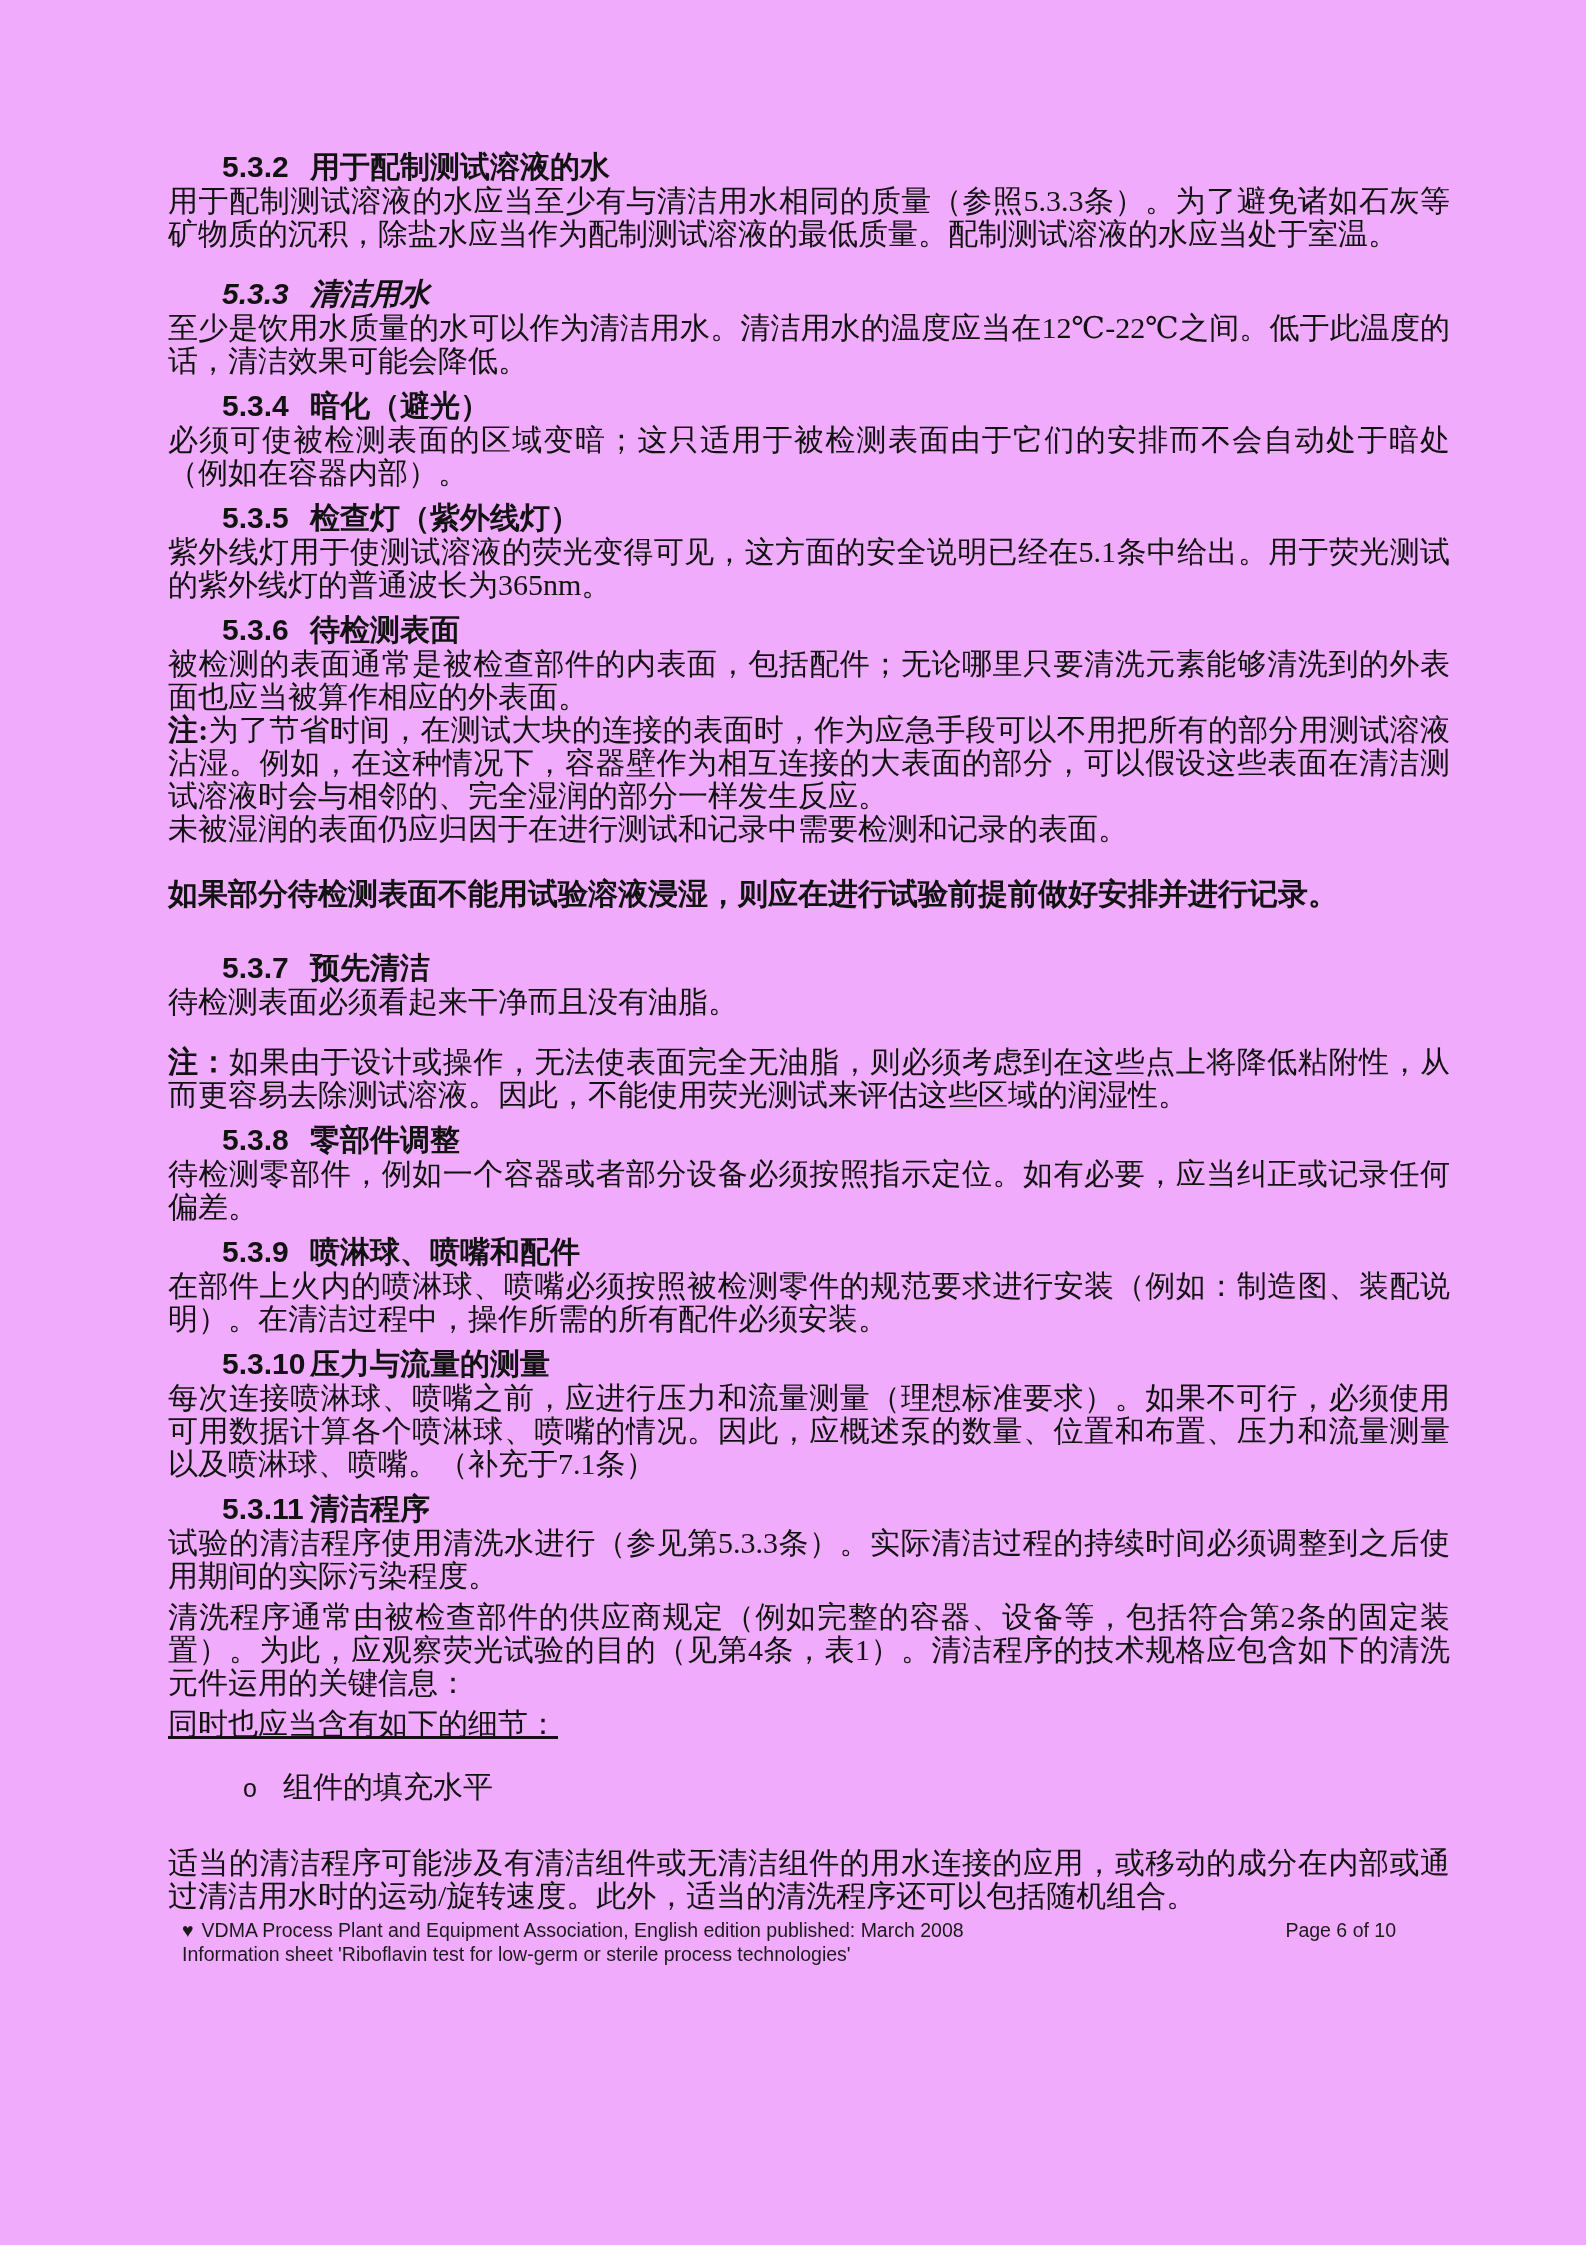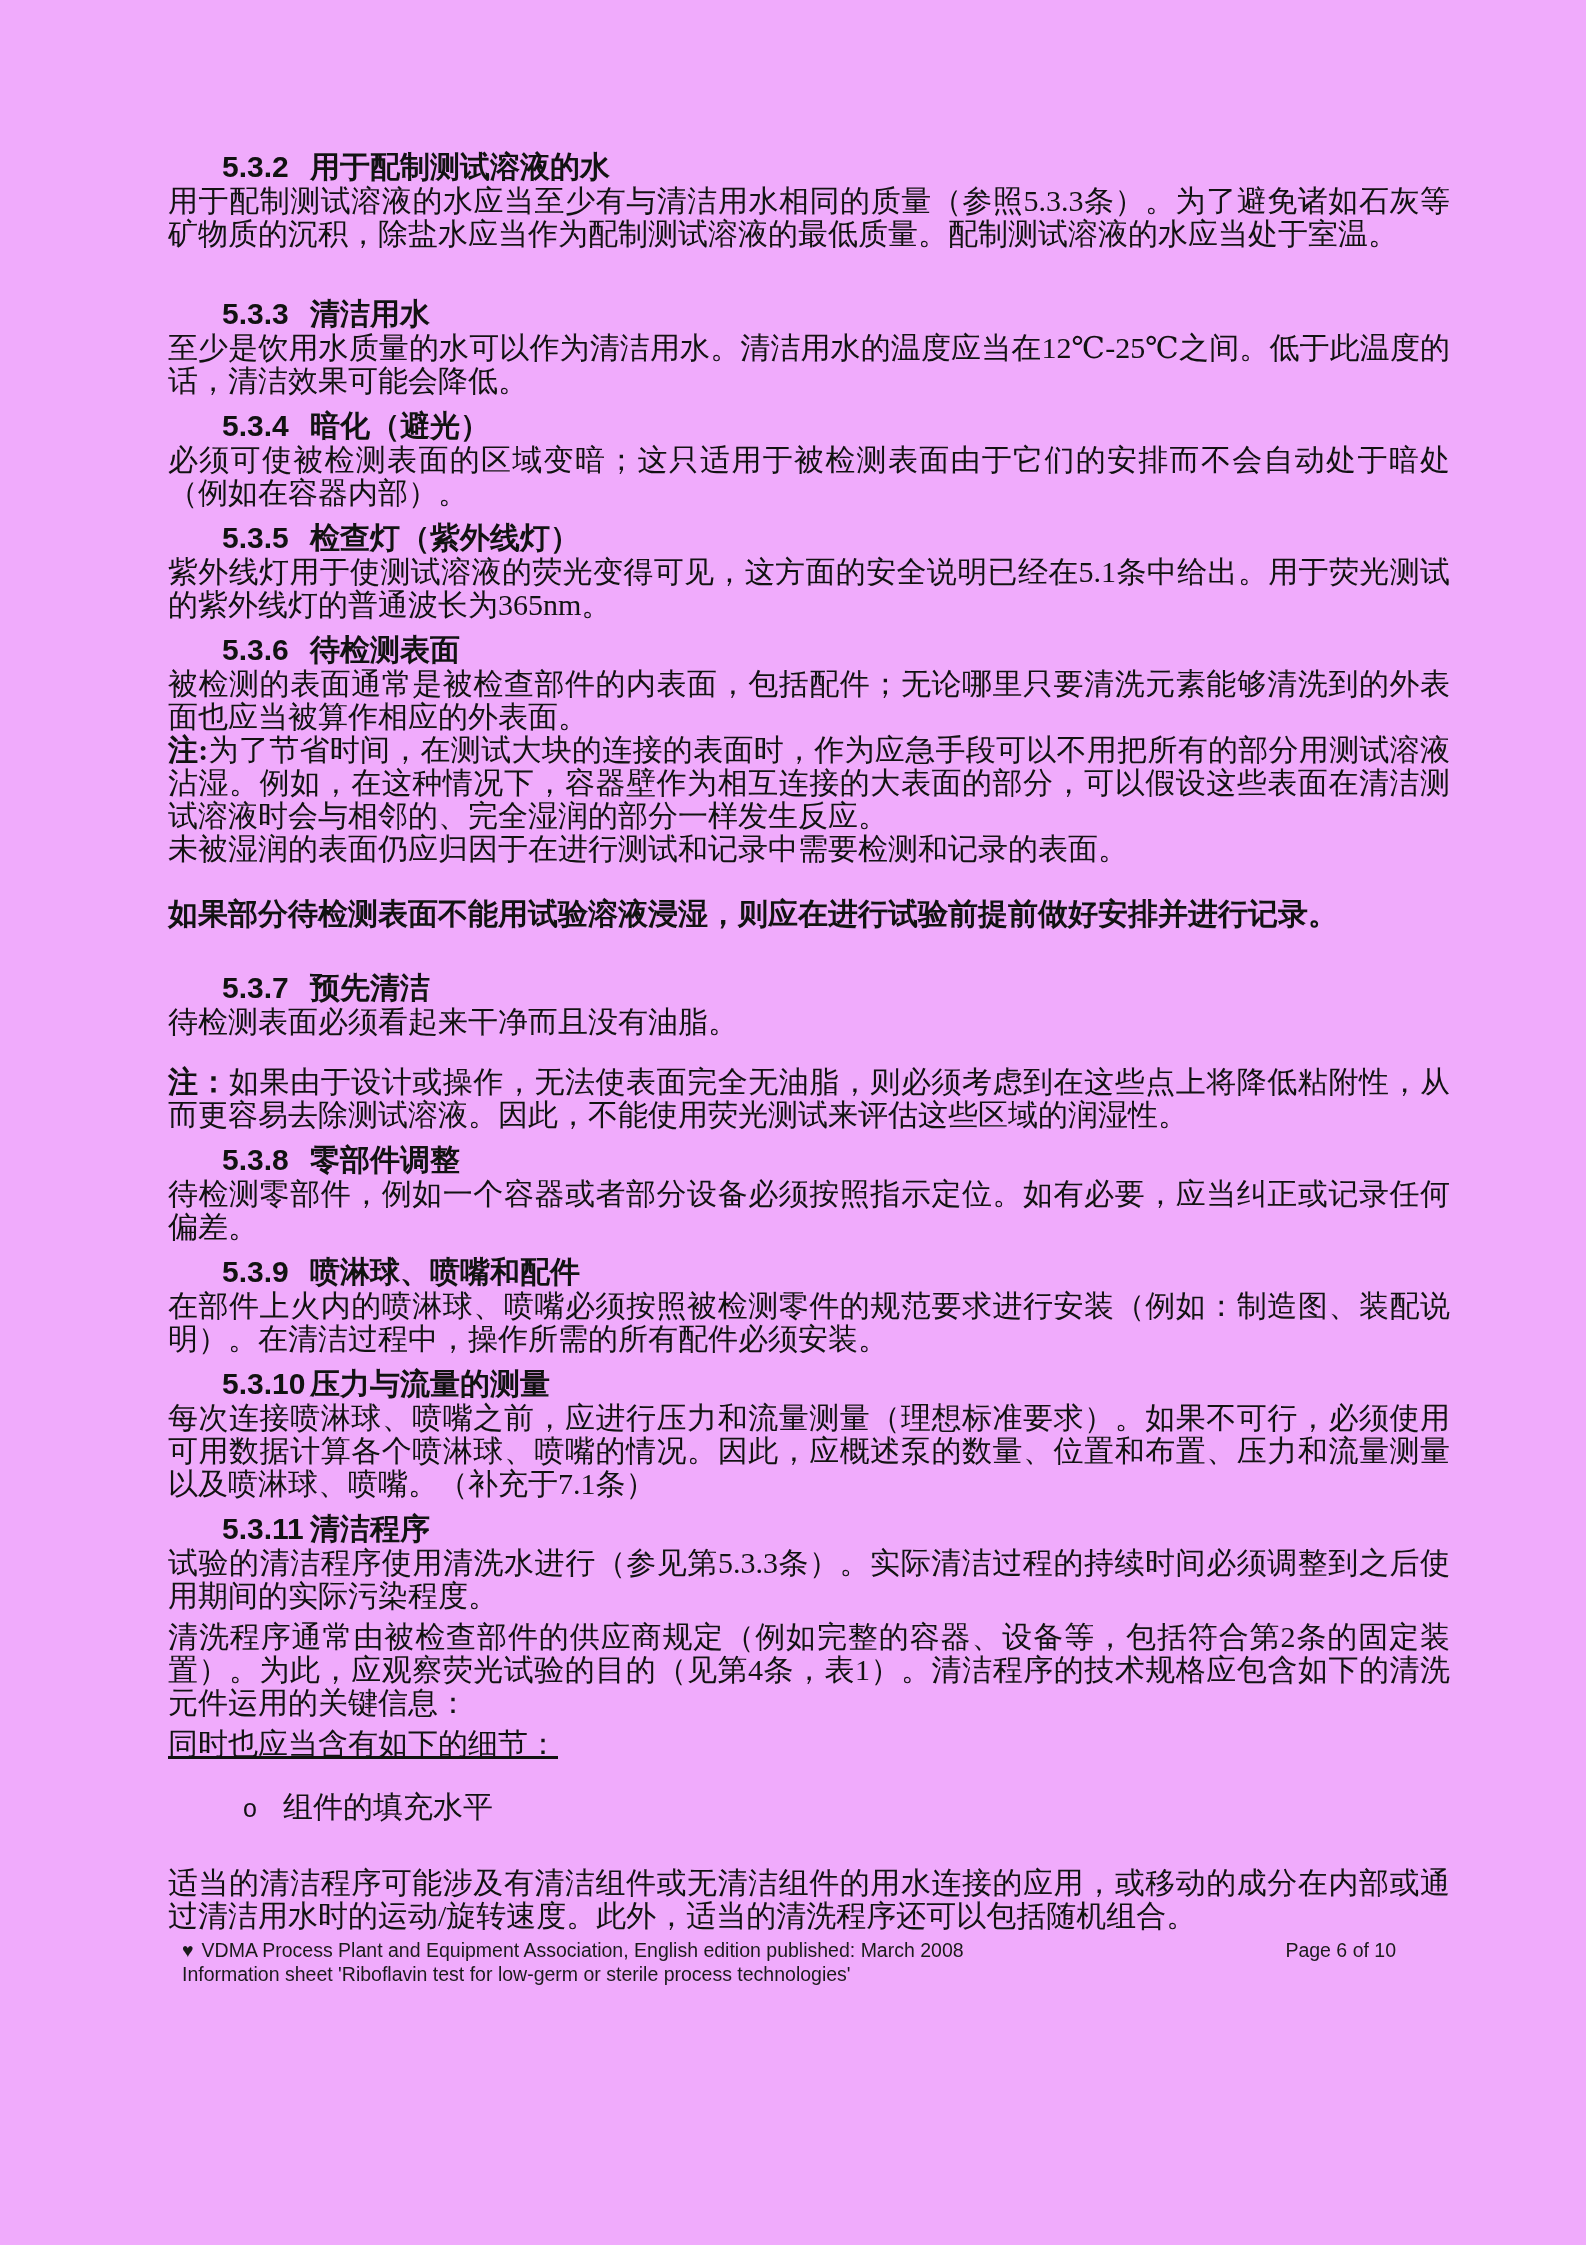--- a/index.html
+++ b/index.html
@@ -19,21 +19,21 @@
   }
   .heading {
     font-family: "Liberation Sans", "DejaVu Sans", sans-serif;
     font-weight: 700;
     font-size: 30px;
     line-height: 34px;
     margin: 12px 0 0 0;
     padding-left: 54px;
   }
   .heading.first { margin-top: 0; }
-  .heading.gap-lg { margin-top: 47px; }
+  .heading.gap-lg { margin-top: 27px; font-style: italic; }
   .heading.gap-md { margin-top: 41px; }
   .heading .num { display: inline-block; min-width: 88px; }
   .para { margin: 0; text-align: justify; }
   .para.mt-note { margin-top: 27px; }
   .para.mt-p2 { margin-top: 8px; }
   .para.mt-between { margin-top: 8px; text-decoration: underline; }
   .para.mt-p3 { margin-top: 43px; }
   .bold { font-weight: 700; }
   .notice { margin-top: 32px; font-weight: 700; }
   .blist { margin: 20px 0 0 0; }
@@ -62,21 +62,21 @@
 </head>
 <body>
 
 <div class="page">
   <div class="content">
 
     <h2 class="heading first"><span class="num">5.3.2</span><span>用于配制测试溶液的水</span></h2>
     <p class="para">用于配制测试溶液的水应当至少有与清洁用水相同的质量（参照5.3.3条）。为了避免诸如石灰等矿物质的沉积，除盐水应当作为配制测试溶液的最低质量。配制测试溶液的水应当处于室温。</p>
 
     <h2 class="heading gap-lg"><span class="num">5.3.3</span><span>清洁用水</span></h2>
-    <p class="para">至少是饮用水质量的水可以作为清洁用水。清洁用水的温度应当在12℃-25℃之间。低于此温度的话，清洁效果可能会降低。</p>
+    <p class="para">至少是饮用水质量的水可以作为清洁用水。清洁用水的温度应当在12℃-22℃之间。低于此温度的话，清洁效果可能会降低。</p>
 
     <h2 class="heading"><span class="num">5.3.4</span><span>暗化（避光）</span></h2>
     <p class="para">必须可使被检测表面的区域变暗；这只适用于被检测表面由于它们的安排而不会自动处于暗处（例如在容器内部）。</p>
 
     <h2 class="heading"><span class="num">5.3.5</span><span>检查灯（紫外线灯）</span></h2>
     <p class="para">紫外线灯用于使测试溶液的荧光变得可见，这方面的安全说明已经在5.1条中给出。用于荧光测试的紫外线灯的普通波长为365nm。</p>
 
     <h2 class="heading"><span class="num">5.3.6</span><span>待检测表面</span></h2>
     <p class="para">被检测的表面通常是被检查部件的内表面，包括配件；无论哪里只要清洗元素能够清洗到的外表面也应当被算作相应的外表面。</p>
     <p class="para"><span class="bold">注:</span><span>为了节省时间，在测试大块的连接的表面时，作为应急手段可以不用把所有的部分用测试溶液沾湿。例如，在这种情况下，容器壁作为相互连接的大表面的部分，可以假设这些表面在清洁测试溶液时会与相邻的、完全湿润的部分一样发生反应。</span></p>

